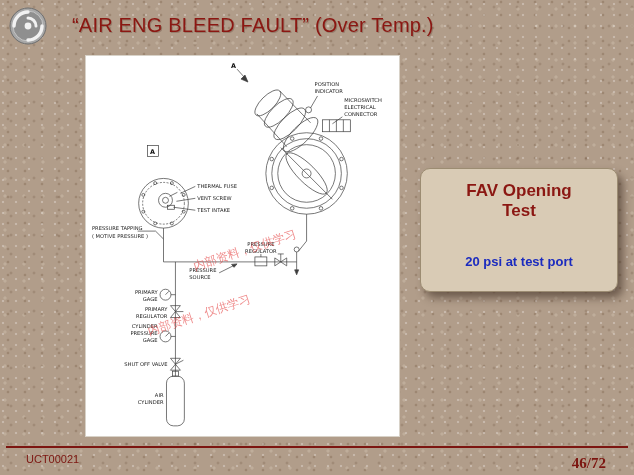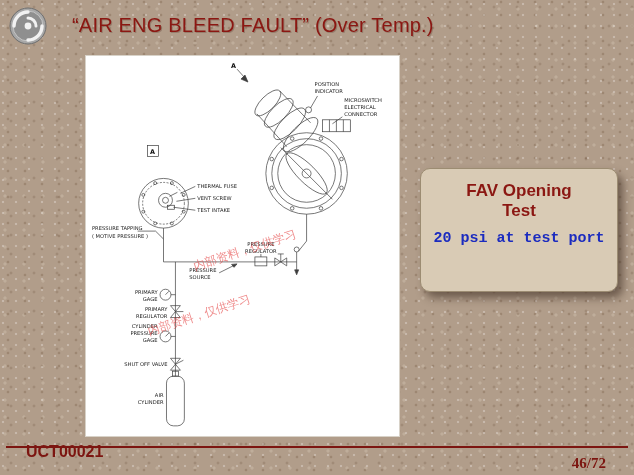--- a/index.html
+++ b/index.html
@@ -36,33 +36,33 @@
   .watermark-text { font-family: "DejaVu Sans", sans-serif; font-size: 12px; fill: rgba(225,45,45,0.55); }
 
   .callout {
     position: absolute; left: 420px; top: 168px; width: 198px; height: 124px;
     background: #d9cbb5; border: 1px solid #9c8c72; border-radius: 10px;
     box-shadow: 5px 6px 8px rgba(55,38,28,0.55);
     text-align: center; padding-top: 12px;
   }
   .callout-title {
     color: #8b1712; font-weight: bold; font-size: 17px; line-height: 1.2;
-    max-width: 125px; margin: 0 auto 3px auto;
+    max-width: 125px; margin: 0 auto 28px auto;
   }
   .callout-line {
-    color: #1b2bbf; font-weight: bold; font-size: 15px; line-height: 1.8; font-family: Liberation Mono, monospace;
+    color: #1b2bbf; font-weight: bold; font-size: 13px; line-height: 1.8;
   }
 
   .footer-line {
     position: absolute; left: 6px; right: 6px; top: 446px; height: 2px;
     background: #7c1510;
   }
   .footer-code {
-    position: absolute; left: 26px; top: 443px;
-    color: #7c1510; font-weight: bold; font-size: 16px;
+    position: absolute; left: 26px; top: 453px;
+    color: #7c1510; font-weight: normal; font-size: 11px;
   }
   .page-number {
     position: absolute; right: 28px; top: 455px;
     font-family: "Liberation Serif", serif;
     color: #7c1510; font-weight: bold; font-size: 15px;
   }
 </style>
 </head>
 <body>
 

